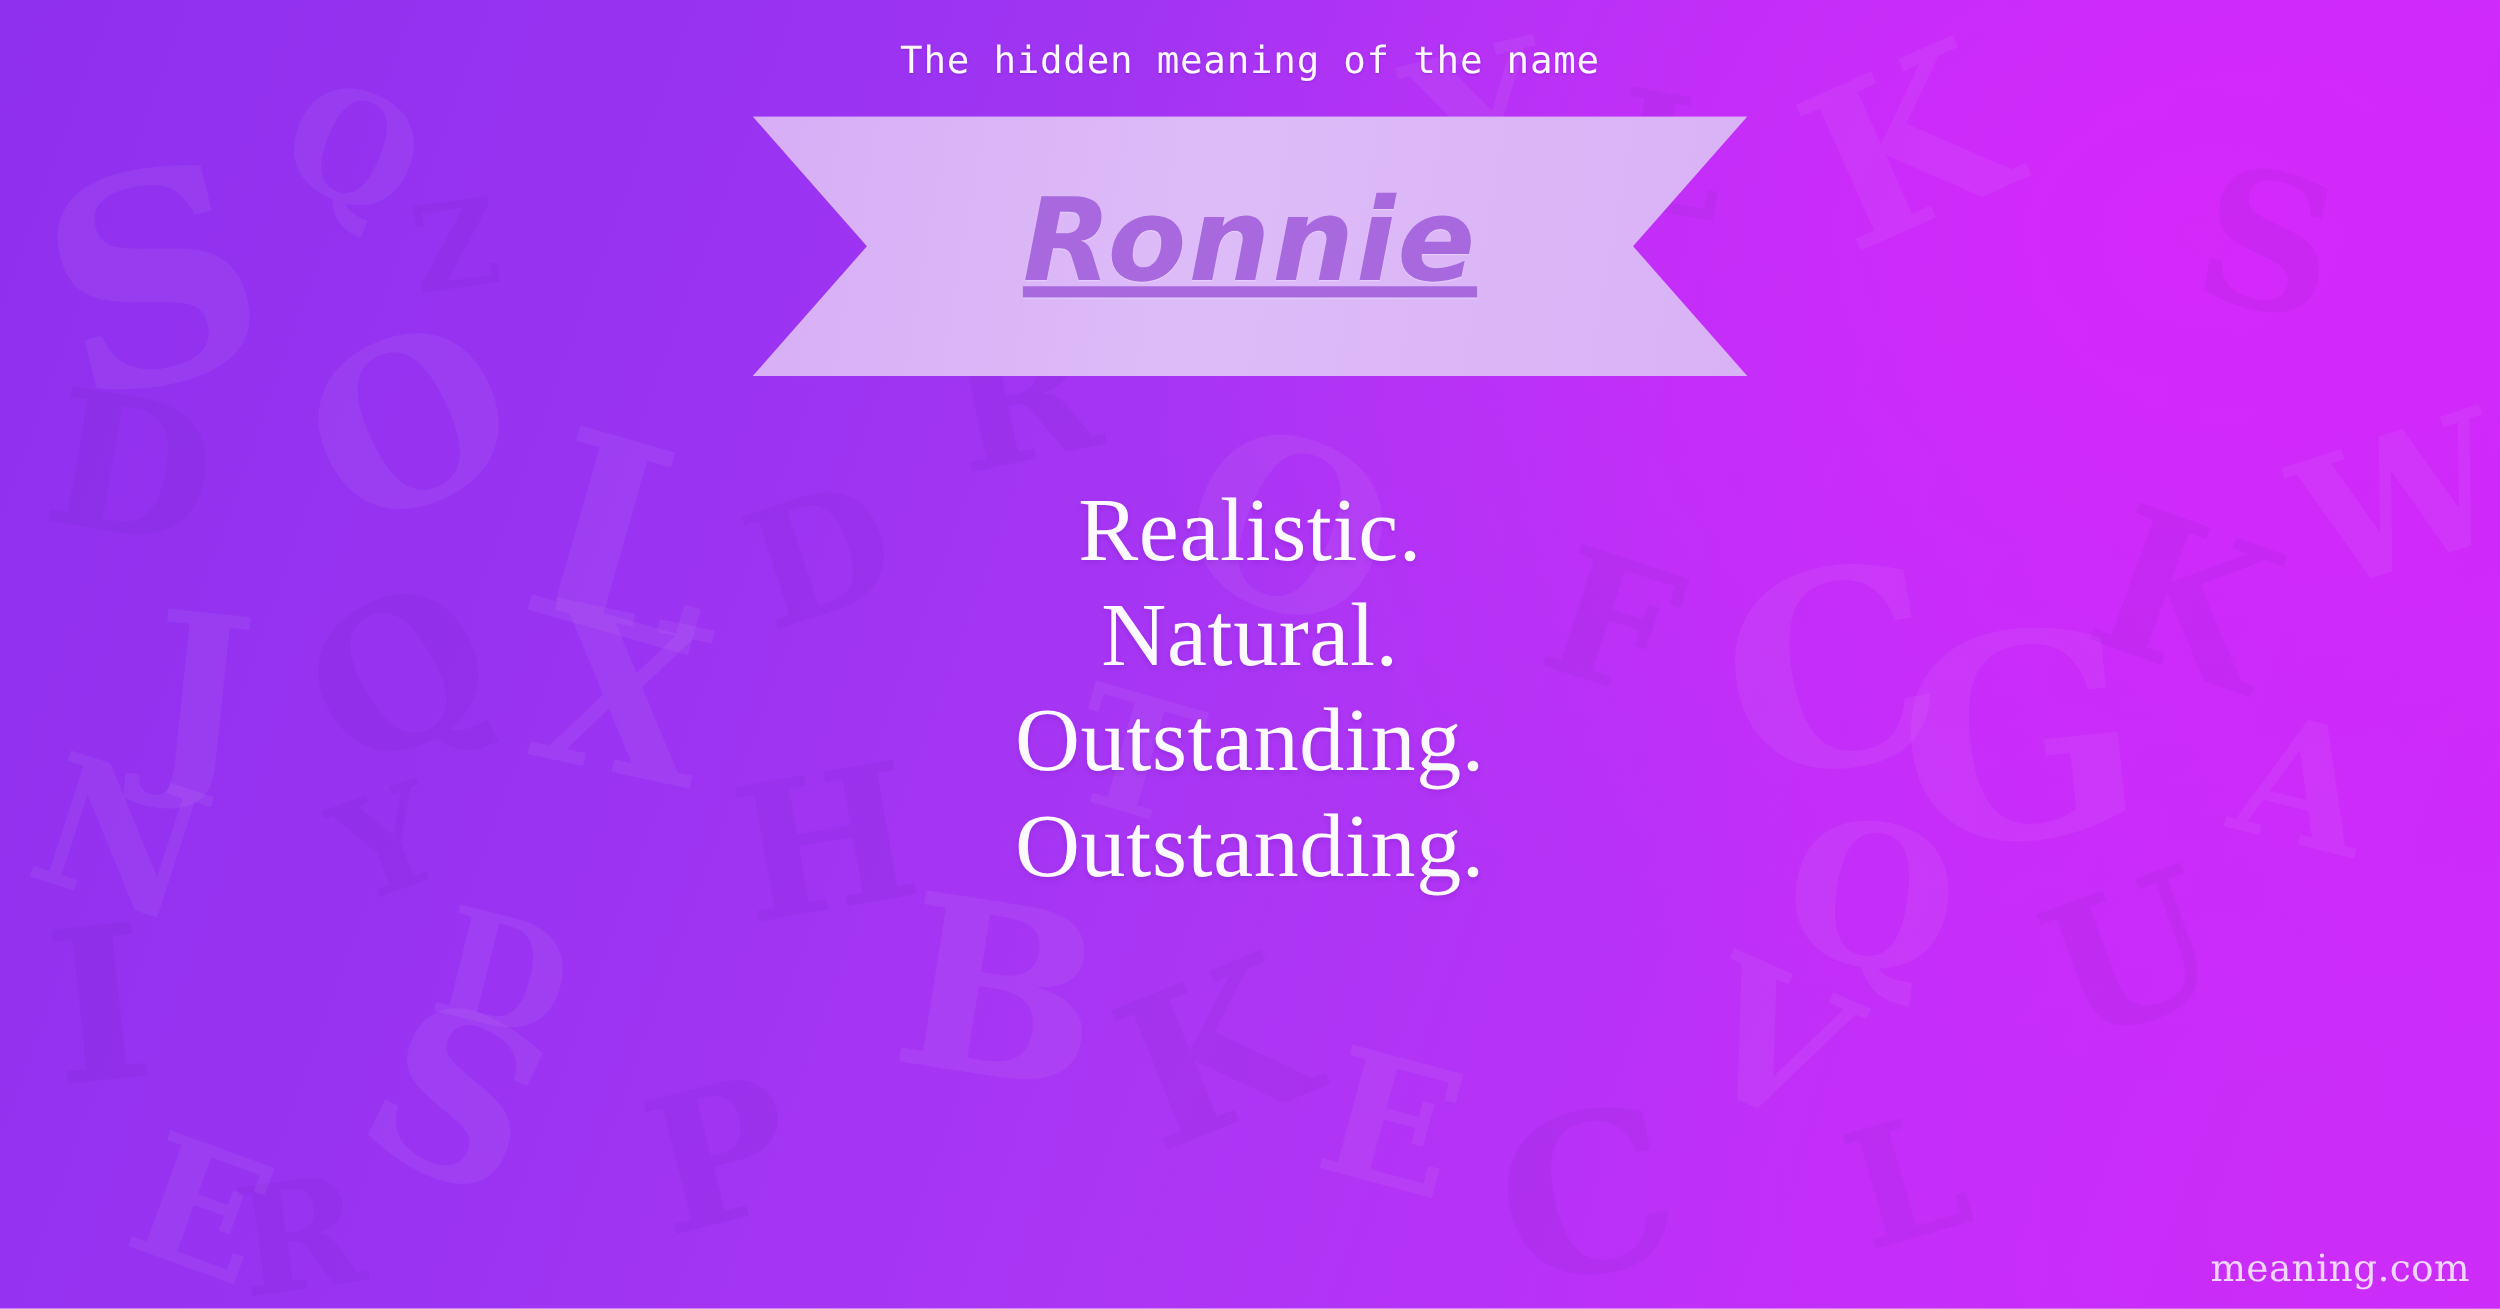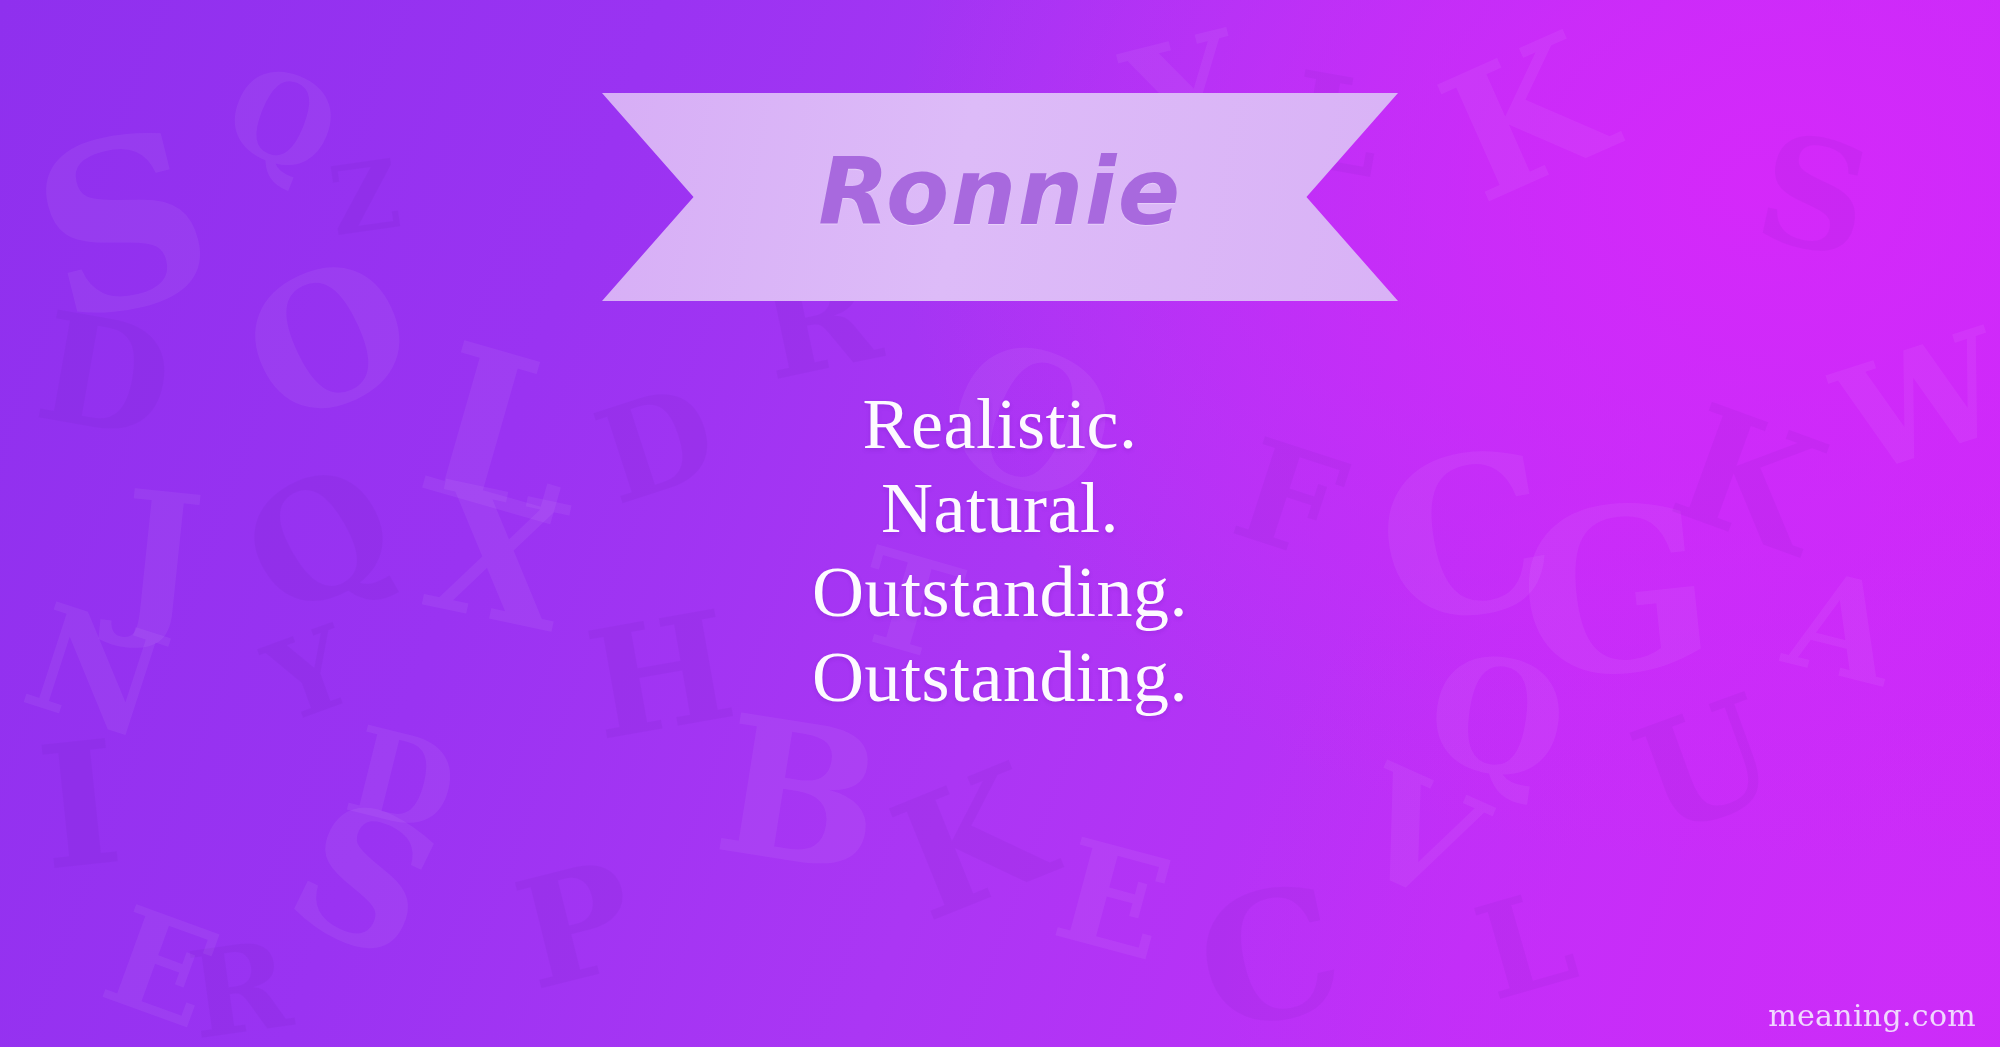--- a/index.html
+++ b/index.html
@@ -76,20 +76,21 @@
     align-items:center;
     justify-content:center;
     font-family:"DejaVu Sans", sans-serif;
     font-style:italic;
     font-weight:700;
     font-size:92px;
     letter-spacing:1.5px;
     color:#a869de;
     padding-bottom:10px;
     text-shadow:0 1px 1px rgba(255,255,255,0.35);
+    text-decoration:underline;
   }
 
   
   #meaning {
     position:absolute;
     top:382px;
     left:0; right:0;
     text-align:center;
     z-index:4;
   }
@@ -157,20 +158,21 @@
       <span style="left: 1450px; top: 30px; font-size: 175px; transform: rotate(-24deg);">K</span>
       <span class="dk" style="left: 1290px; top: 60px; font-size: 130px; transform: rotate(10deg);">L</span>
       <span style="left: 1130px; top: 20px; font-size: 155px; transform: rotate(-14deg);">Y</span>
       <span style="left: 950px; top: 330px; font-size: 185px; transform: rotate(22deg);">O</span>
       <span class="dk" style="left: 760px; top: 250px; font-size: 140px; transform: rotate(-12deg);">R</span>
       <span style="left: 860px; top: 540px; font-size: 130px; transform: rotate(16deg);">T</span>
       <span class="dk" style="left: 1640px; top: 690px; font-size: 150px; transform: rotate(-20deg);">U</span>
       <span style="left: 1790px; top: 560px; font-size: 135px; transform: rotate(14deg);">A</span>
     </div>
 
+  <div id="title">The hidden meaning of the name</div>
 
   <div id="ribbon-wrap">
     <div id="ribbon"></div>
     <div id="ribbon-name">Ronnie</div>
   </div>
 
   <div id="meaning">
       <div class="line">Realistic.</div>
       <div class="line">Natural.</div>
       <div class="line">Outstanding.</div>

